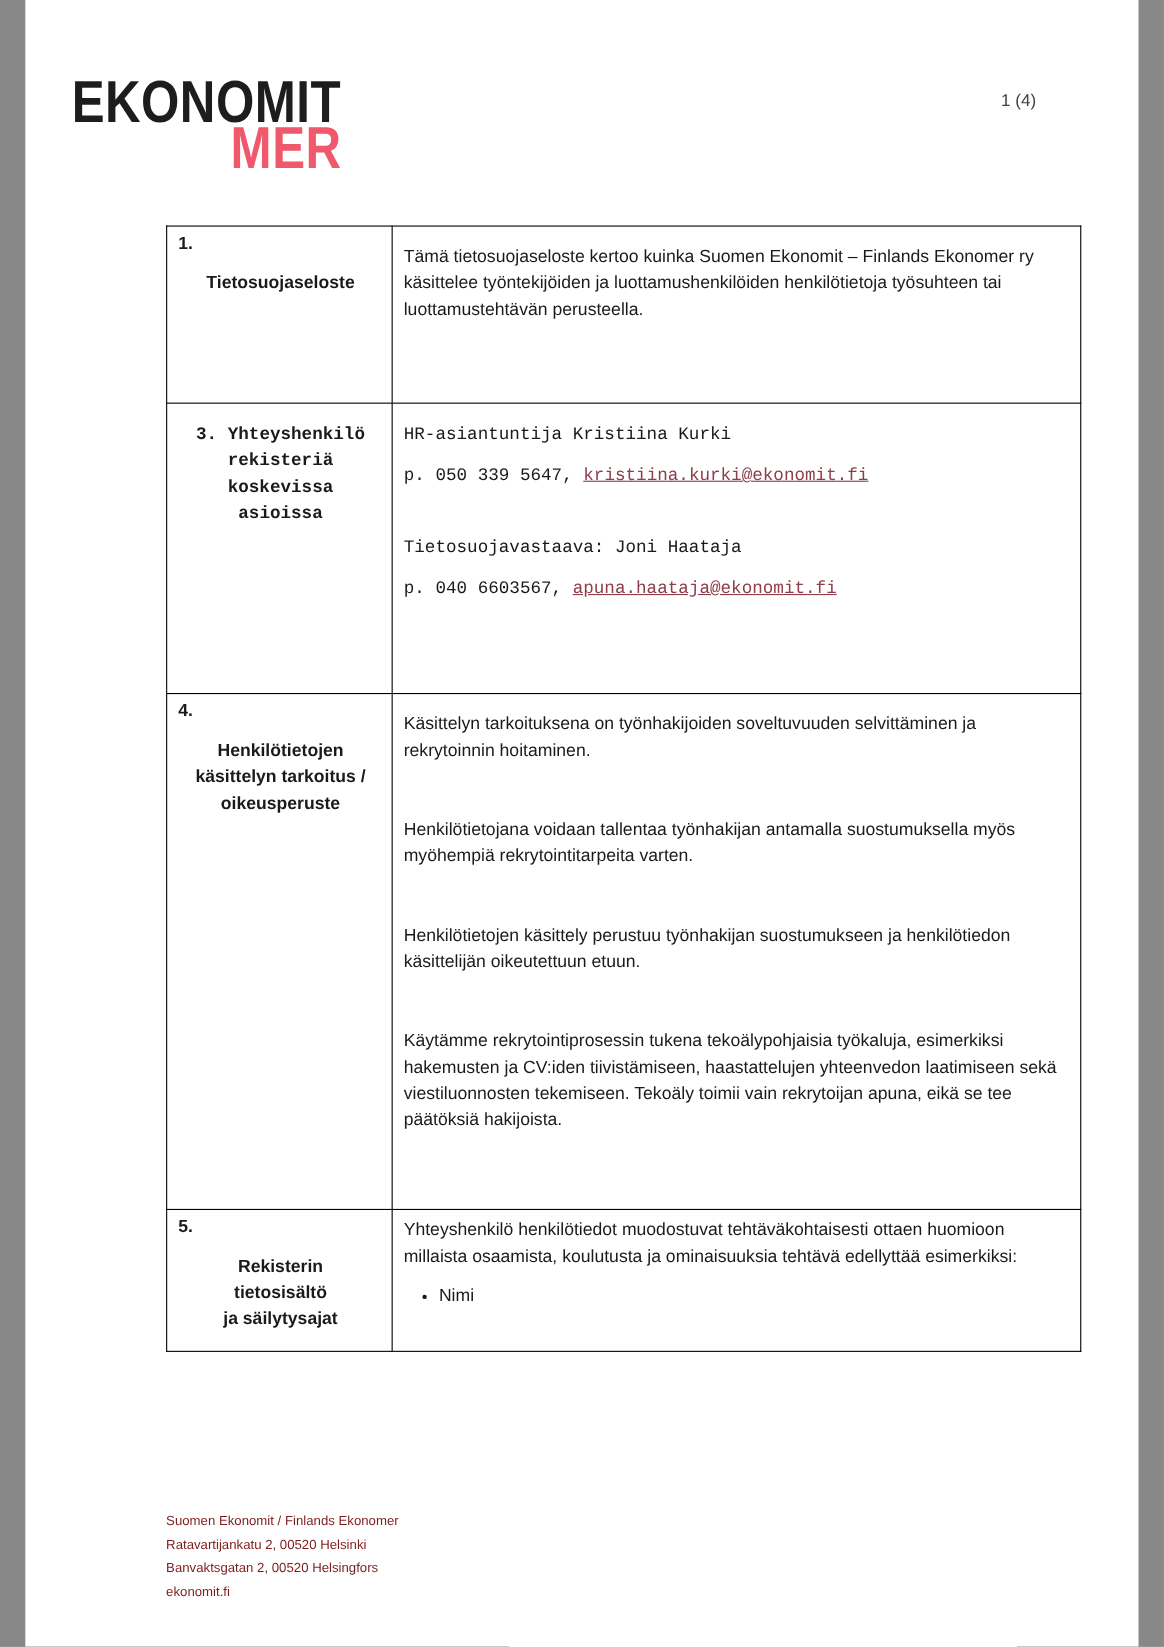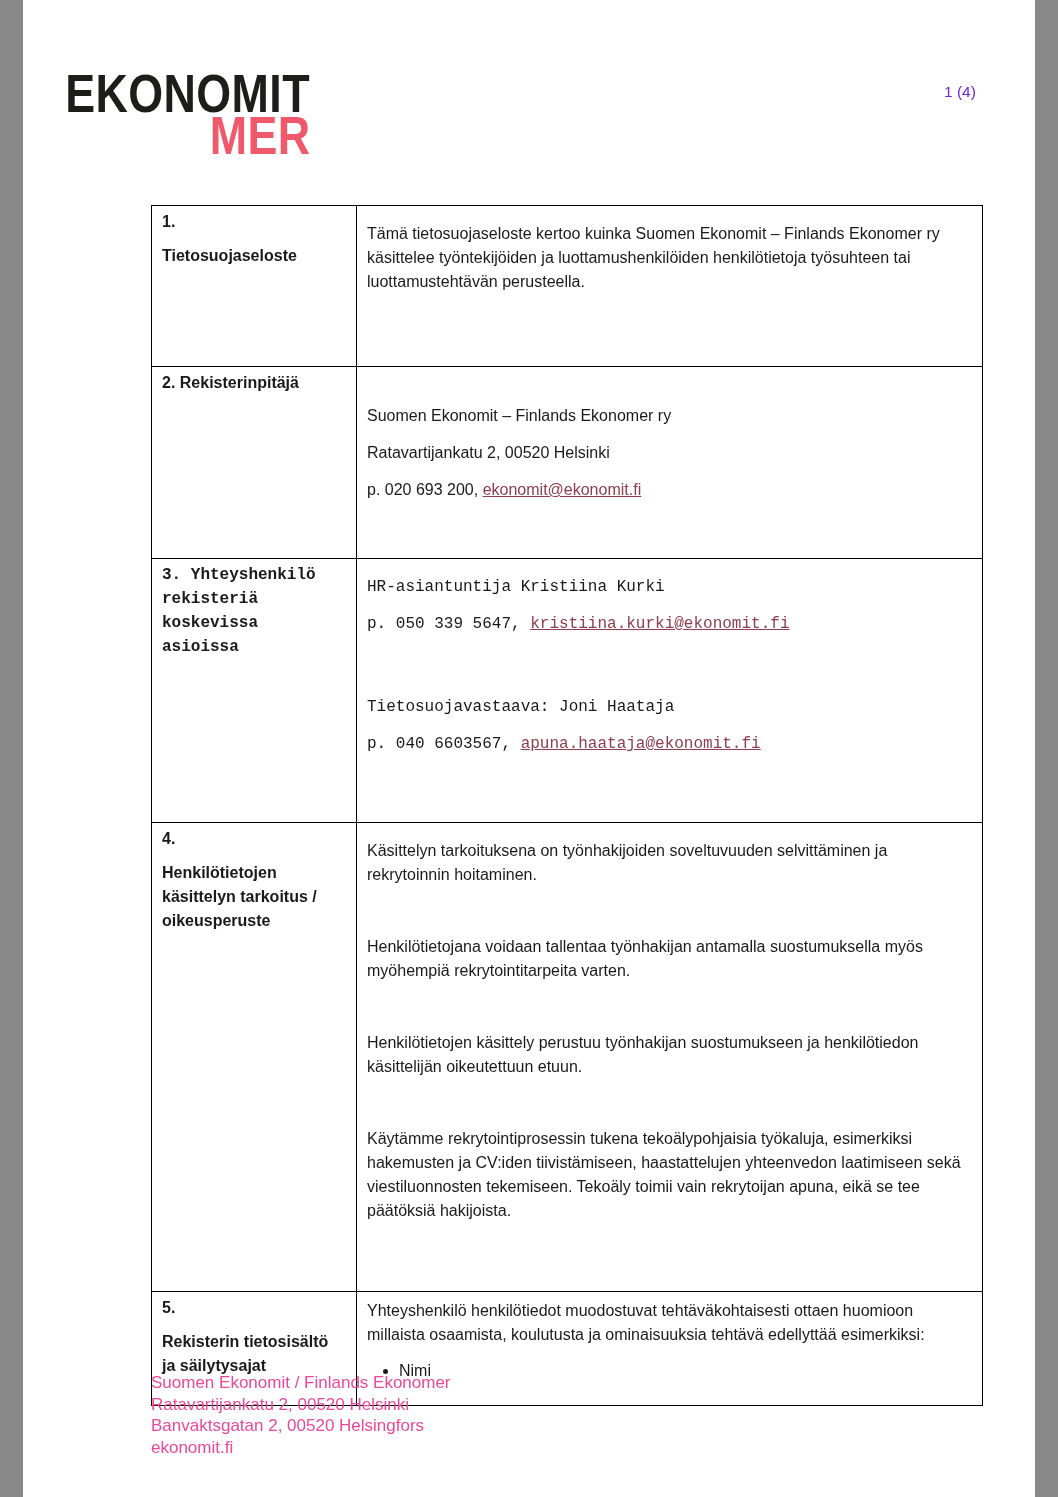--- a/index.html
+++ b/index.html
@@ -21,64 +21,64 @@
     line-height:1;
     letter-spacing:0.5px;
     transform:scaleX(0.83);
     transform-origin:right top;
     white-space:nowrap;
   }
   .logo-line.l1{top:66px;color:#1d1d1b;}
   .logo-line.l2{top:108px;color:#f0596b;}
   .page-number{
     position:absolute;
-    left:921px;top:82px;
+    left:887px;top:82px;
     font-size:15.5px;line-height:20px;
-    color:#6d28d9;
+    color:#404040;
   }
   
   table.privacy{
     position:absolute;
     left:128px;top:205px;
     width:831px;
     border-collapse:collapse;
     table-layout:fixed;
     font-size:16px;
     line-height:24px;
   }
   table.privacy td{
     border:1.5px solid #000;
     vertical-align:top;
     padding:4px 8px 4px 10px;
   }
   td.hdr{font-weight:bold;}
   td.hdr .num{margin:0 0 10px 0;}
-  td.hdr .title{margin:0;white-space:pre-line;}
+  td.hdr .title{margin:12px;white-space:pre-line;text-align:center;}
   td.body p{margin:0 0 13px 0;}
   td.body p.lead{margin-top:12px;}
   td.body p.lead2{margin-top:33px;}
-  td.body p.gap-top{margin-top:59px;}
+  td.body p.gap-top{margin-top:42px;}
   td.body p.wide{margin-bottom:48px;}
   td.body p.intro{margin:3px 0 12px 0;}
   td.body ul{margin:0;padding:0 0 0 32px;}
   td.body li{margin:0;}
   a.doc-link{color:#8e3d4c;text-decoration:underline;}
   
   tr.r1 td{height:152px;}
   tr.r2 td{height:183px;}
   tr.r3 td{height:255px;font-family:Liberation Mono, monospace;}
   tr.r4 td{height:460px;}
   tr.r5 td{height:105px;}
   
   .footer{
     position:absolute;
     left:128px;top:1372px;
-    font-size:17px;
+    font-size:12px;
     line-height:21.5px;
-    color:#ec4899;
+    color:#7f1d1d;
     white-space:pre-line;
   }
 </style>
 </head>
 <body>
 
 <div class="page">
 
   <div>
     <div class="logo-line l1">EKONOMIT</div>
@@ -97,30 +97,20 @@
         <tr class="r1">
       <td class="hdr">
         <p class="num">1.</p>
         <p class="title">Tietosuojaseloste</p>
       </td>
       <td class="body">
         <p class="lead">Tämä tietosuojaseloste kertoo kuinka Suomen Ekonomit – Finlands Ekonomer ry käsittelee työntekijöiden ja luottamushenkilöiden henkilötietoja työsuhteen tai luottamustehtävän perusteella.</p>
       </td>
     </tr>
 
-    <tr class="r2">
-      <td class="hdr">
-        <p class="title">2. Rekisterinpitäjä</p>
-      </td>
-      <td class="body">
-        <p class="lead2">Suomen Ekonomit – Finlands Ekonomer ry</p>
-        <p>Ratavartijankatu 2, 00520 Helsinki</p>
-        <p><span>p. 020 693 200, </span><a class="doc-link" href="#">ekonomit@ekonomit.fi</a></p>
-      </td>
-    </tr>
 
     <tr class="r3">
       <td class="hdr">
         <p class="title">3. Yhteyshenkilö
 rekisteriä koskevissa
 asioissa</p>
       </td>
       <td class="body">
         <p class="lead">HR-asiantuntija Kristiina Kurki</p>
         <p><span>p. 050 339 5647, </span><a class="doc-link" href="#">kristiina.kurki@ekonomit.fi</a></p>

